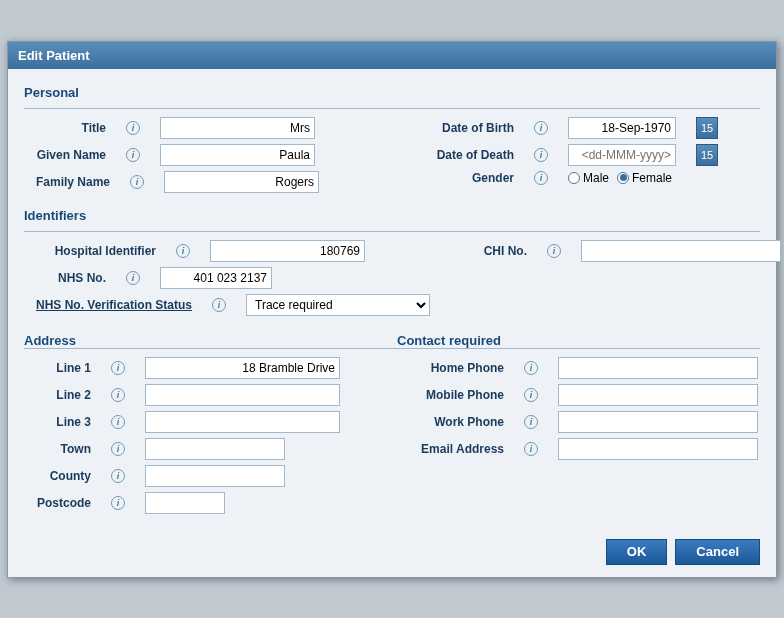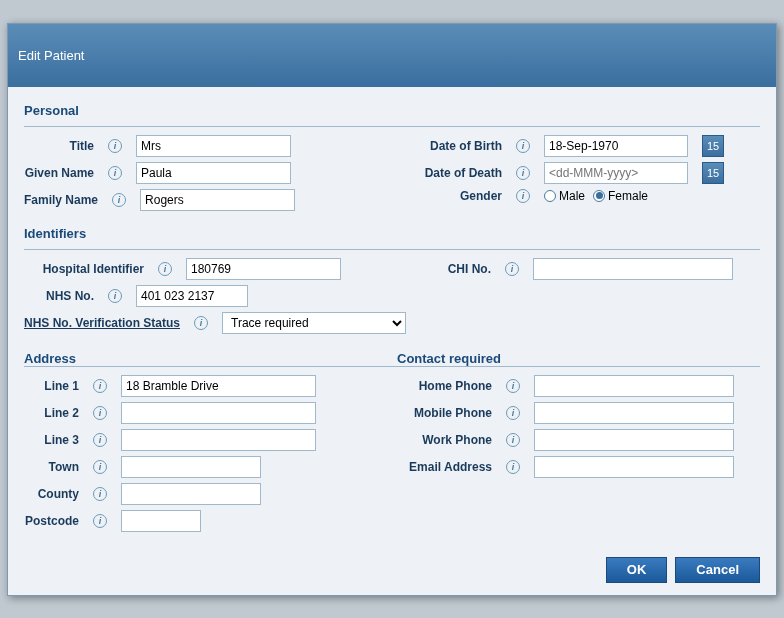--- a/index.html
+++ b/index.html
@@ -14,23 +14,23 @@
     }
     .dialog {
       width: 770px;
       background: #f0f4f8;
       border: 1px solid #7a9ab5;
       box-shadow: 2px 2px 8px rgba(0,0,0,0.4);
     }
     .dialog-title {
       background: linear-gradient(to bottom, #5b8db8, #3a6e9e);
       color: white;
-      padding: 24px 10px;
+      padding: 6px 10px;
       font-size: 13px;
-      font-weight: normal;
+      font-weight: bold;
     }
     .dialog-body {
       padding: 10px 16px 12px 16px;
       background: #eef2f6;
     }
     .section-header {
       color: #1a4a7a;
       font-weight: bold;
       font-size: 13px;
       margin-bottom: 8px;
@@ -42,22 +42,23 @@
       margin: 6px 0 8px 0;
     }
     .form-grid {
       display: grid;
       grid-template-columns: 1fr 1fr;
       gap: 6px 20px;
     }
     .form-row {
       display: flex;
       align-items: center;
-      gap: 14px;
+      gap: 20px;
       margin-bottom: 5px;
+      margin-left: 12px;
     }
     .form-label {
       color: #1a3a5c;
       font-weight: bold;
       font-size: 12px;
       white-space: nowrap;
       min-width: 90px;
       text-align: right;
     }
     .form-label.wide { min-width: 140px; text-decoration: underline; }
@@ -77,24 +78,25 @@
       cursor: pointer;
       flex-shrink: 0;
     }
     .form-input {
       border: 1px solid #a0b8cc;
       background: white;
       padding: 2px 4px;
       font-size: 12px;
       height: 22px;
       outline: none;
+      text-align: right;
     }
     .input-md { width: 155px; }
     .input-xl { width: 200px; }
-    .input-date { width: 144px; }
+    .input-date { width: 108px; }
     .input-nhs { width: 112px; }
     .cal-btn {
       display: inline-flex;
       align-items: center;
       justify-content: center;
       width: 22px;
       height: 22px;
       background: linear-gradient(to bottom, #5b8db8, #3a6e9e);
       border: 1px solid #2a5a8a;
       cursor: pointer;

